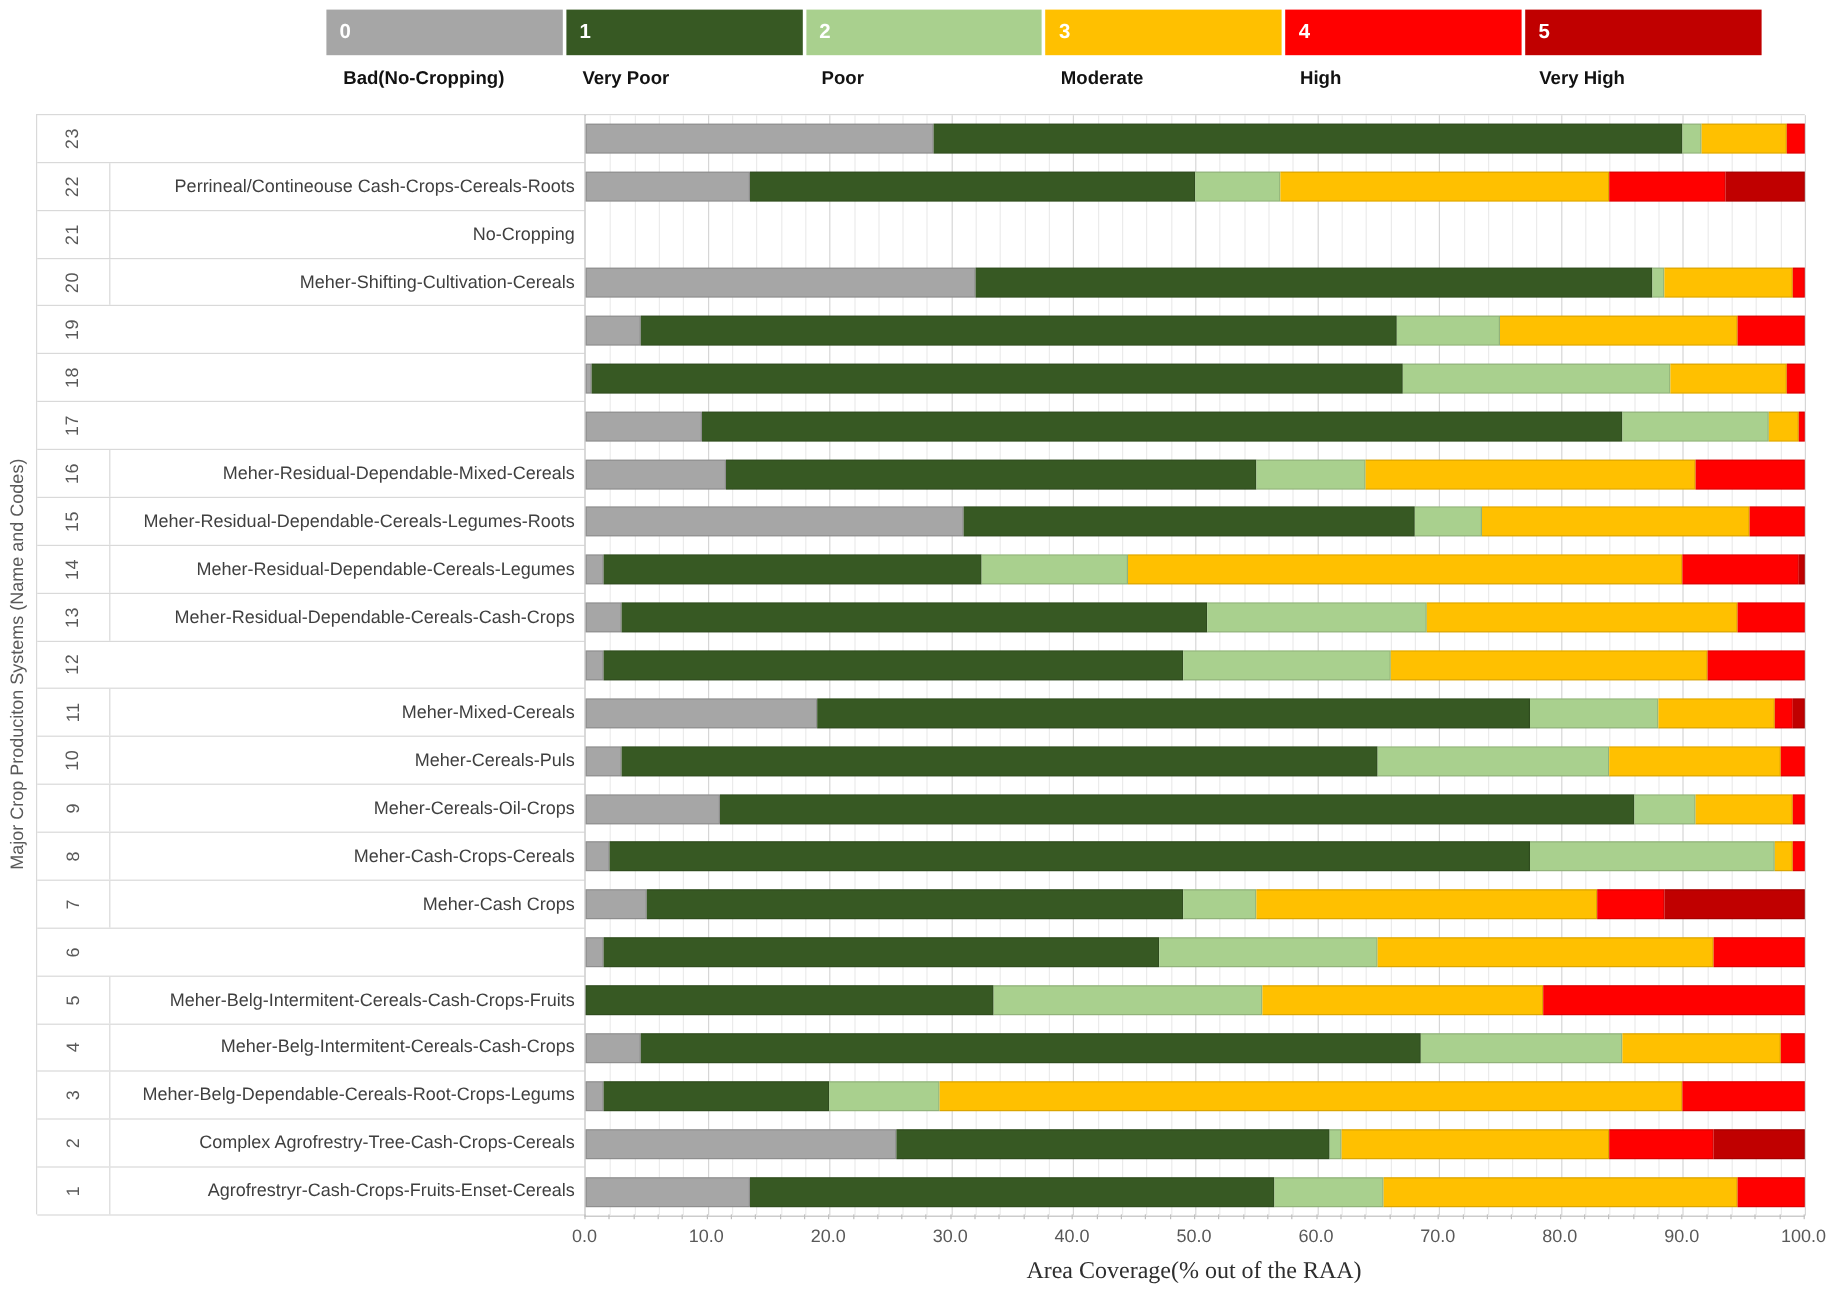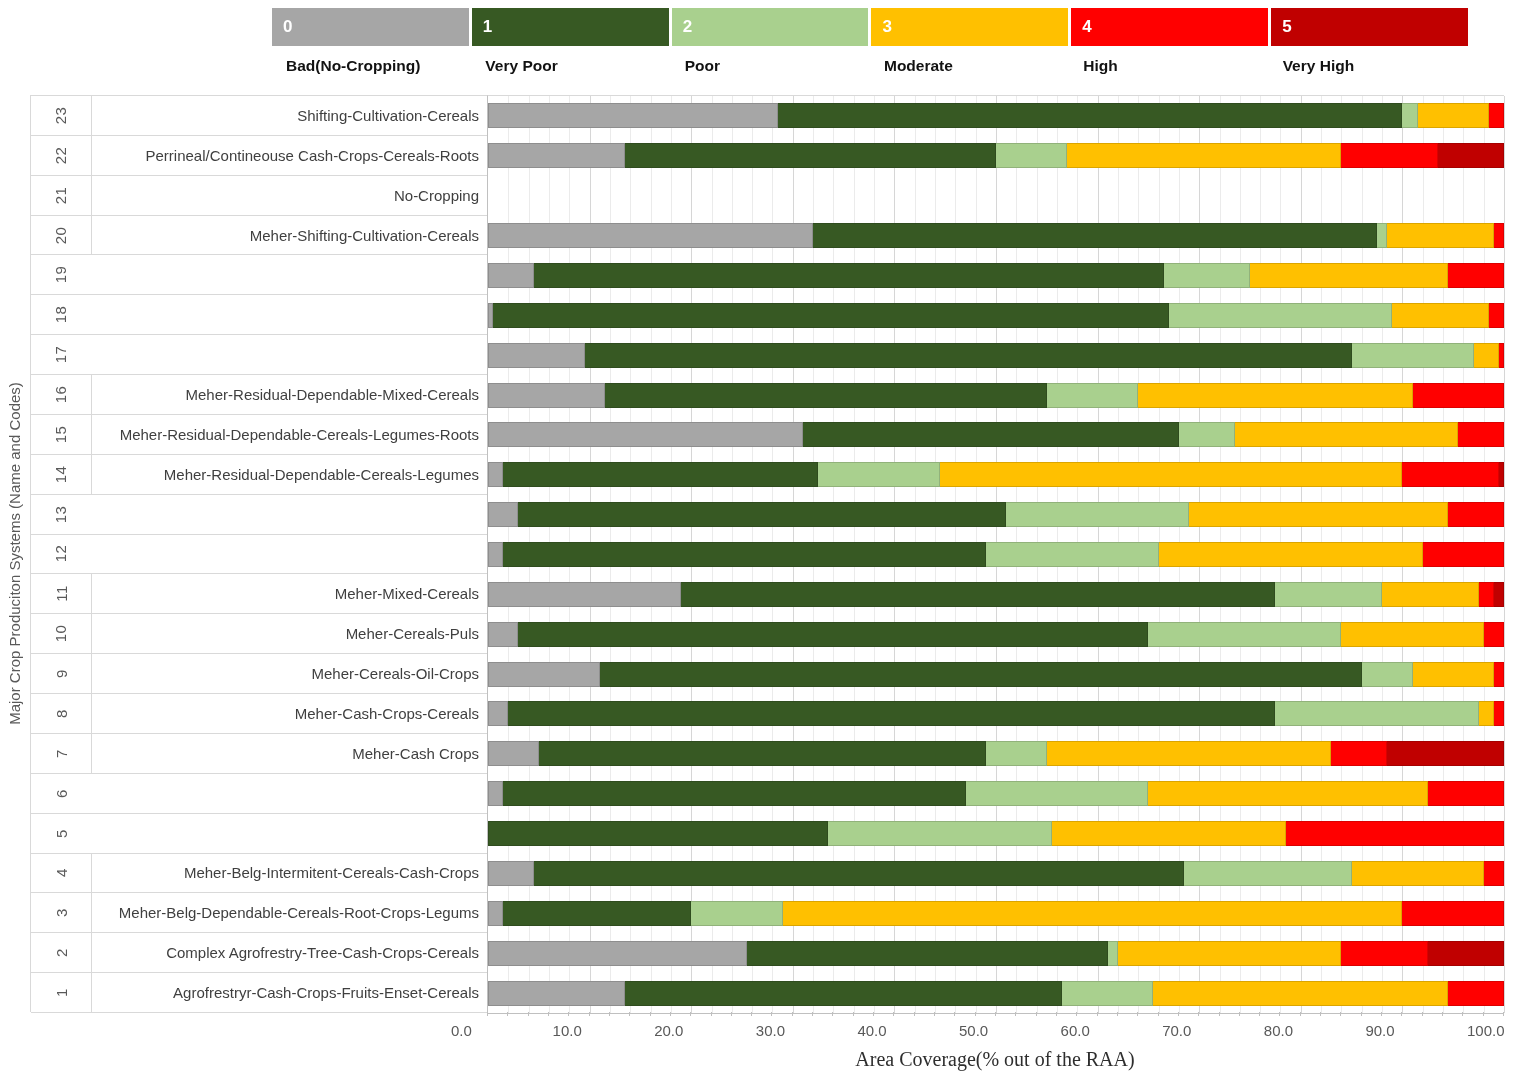--- a/index.html
+++ b/index.html
@@ -32,21 +32,21 @@
           box-sizing:content-box; }
   .gridline { position:absolute; top:0; bottom:0; width:1px; background:#ebebeb; }
   .gridline.major { background:#d6d6d6; }
   .bar-row { position:absolute; left:0; width:100%; height:25px; display:flex; }
   .seg { height:100%; box-sizing:border-box; border:1px solid rgba(0,0,0,0.14); }
   .seg + .seg { border-left:none; }
 
   
   .x-axis { position:absolute; left:487px; top:1012px; width:1016px; height:40px; }
   .tick-mark { position:absolute; top:0; width:1px; height:4px; background:#bfbfbf; }
-  .tick-label { position:absolute; top:10px; width:72px; margin-left:-36px; 
+  .tick-label { position:absolute; top:10px; width:72px; margin-left:-36px; text-align:center;
                 font-size:15px; color:#595959; }
   .x-title { position:absolute; left:487px; top:1048px; width:1016px; text-align:center;
              font-family:"Liberation Serif", serif; font-size:20px; color:#2e2e2e; }
 
   
   .y-title-wrap { position:absolute; left:0; top:95px; width:28px; height:917px;
                   display:flex; align-items:center; justify-content:center; }
   .y-title { transform:rotate(-90deg); white-space:nowrap; font-size:15px; color:#595959; }
 </style>
 </head>
@@ -69,21 +69,20 @@
       <div class="legend-label-cell">Moderate</div>
       <div class="legend-label-cell">High</div>
       <div class="legend-label-cell">Very High</div>
     </div>
 
   <div class="labels-panel">
       <div class="label-row" style="top: 0px; height: 39.87px;">
         <div class="code-cell">
           <div class="code-text">23</div>
         </div>
-        <div class="name-cell">Shifting-Cultivation-Cereals</div>
       </div>
       <div class="label-row" style="top: 39.87px; height: 39.87px;">
         <div class="code-cell">
           <div class="code-text">22</div>
         </div>
         <div class="name-cell">Perrineal/Contineouse Cash-Crops-Cereals-Roots</div>
       </div>
       <div class="label-row" style="top: 79.74px; height: 39.87px;">
         <div class="code-cell">
           <div class="code-text">21</div>
@@ -126,20 +125,21 @@
       <div class="label-row" style="top: 358.83px; height: 39.87px;">
         <div class="code-cell">
           <div class="code-text">14</div>
         </div>
         <div class="name-cell">Meher-Residual-Dependable-Cereals-Legumes</div>
       </div>
       <div class="label-row" style="top: 398.7px; height: 39.87px;">
         <div class="code-cell">
           <div class="code-text">13</div>
         </div>
+        <div class="name-cell">Meher-Residual-Dependable-Cereals-Cash-Crops</div>
       </div>
       <div class="label-row" style="top: 438.57px; height: 39.87px;">
         <div class="code-cell">
           <div class="code-text">12</div>
         </div>
       </div>
       <div class="label-row" style="top: 478.43px; height: 39.87px;">
         <div class="code-cell">
           <div class="code-text">11</div>
         </div>
@@ -171,20 +171,21 @@
       </div>
       <div class="label-row" style="top: 677.78px; height: 39.87px;">
         <div class="code-cell">
           <div class="code-text">6</div>
         </div>
       </div>
       <div class="label-row" style="top: 717.65px; height: 39.87px;">
         <div class="code-cell">
           <div class="code-text">5</div>
         </div>
+        <div class="name-cell">Meher-Belg-Intermitent-Cereals-Cash-Crops-Fruits</div>
       </div>
       <div class="label-row" style="top: 757.52px; height: 39.87px;">
         <div class="code-cell">
           <div class="code-text">4</div>
         </div>
         <div class="name-cell">Meher-Belg-Intermitent-Cereals-Cash-Crops</div>
       </div>
       <div class="label-row" style="top: 797.39px; height: 39.87px;">
         <div class="code-cell">
           <div class="code-text">3</div>

